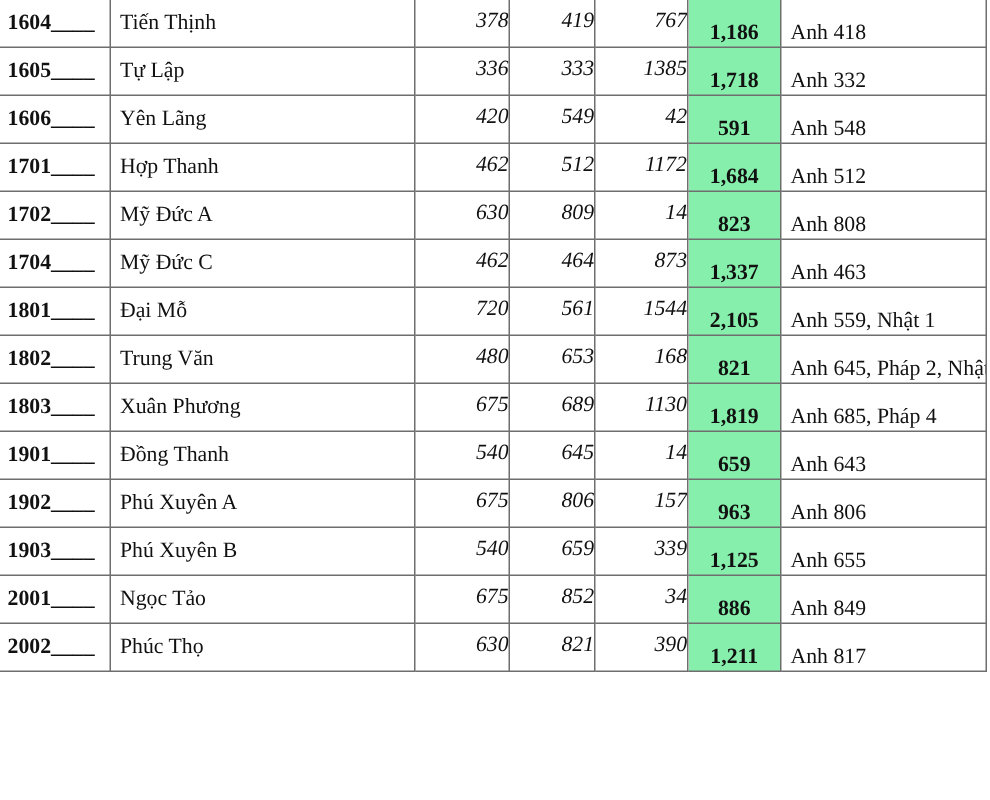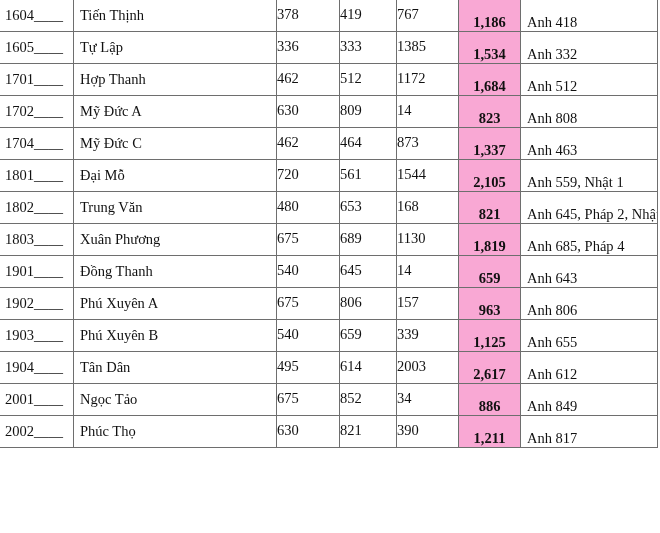--- a/index.html
+++ b/index.html
@@ -27,36 +27,37 @@
       border: 1px solid #6e6e6e;
       height: 32px;
       padding: 0;
       font-size: 14.5px;
       line-height: 15px;
       box-sizing: border-box;
       overflow: hidden;
       white-space: nowrap;
     }
     td.code {
-      font-weight: normal;
+      font-weight: bold;
       padding-left: 5px !important;
       vertical-align: middle;
     }
     td.name {
       padding-left: 6px !important;
       vertical-align: middle;
       margin-top: 20px;
     }
     td.num {
-      text-align: left;
+      text-align: right;
       vertical-align: top;
       padding-top: 7px !important;
+      font-style: italic;
     }
     td.total {
-      background: #f9a8d4;
+      background: #86efac;
       text-align: center;
       vertical-align: bottom;
       font-weight: bold;
       padding-bottom: 1px !important;
     }
     td.note {
       vertical-align: bottom;
       padding-left: 6px !important;
       padding-bottom: 1px !important;
       white-space: normal;
@@ -85,22 +86,31 @@
         <td class="num">767</td>
         <td class="total">1,186</td>
         <td class="note">Anh 418</td>
       </tr>
       <tr>
         <td class="code">1605____</td>
         <td class="name">Tự Lập</td>
         <td class="num">336</td>
         <td class="num">333</td>
         <td class="num">1385</td>
-        <td class="total">1,534</td>
+        <td class="total">1,718</td>
         <td class="note">Anh 332</td>
+      </tr>
+      <tr>
+        <td class="code">1606____</td>
+        <td class="name">Yên Lãng</td>
+        <td class="num">420</td>
+        <td class="num">549</td>
+        <td class="num">42</td>
+        <td class="total">591</td>
+        <td class="note">Anh 548</td>
       </tr>
       <tr>
         <td class="code">1701____</td>
         <td class="name">Hợp Thanh</td>
         <td class="num">462</td>
         <td class="num">512</td>
         <td class="num">1172</td>
         <td class="total">1,684</td>
         <td class="note">Anh 512</td>
       </tr>
@@ -170,29 +180,20 @@
       <tr>
         <td class="code">1903____</td>
         <td class="name">Phú Xuyên B</td>
         <td class="num">540</td>
         <td class="num">659</td>
         <td class="num">339</td>
         <td class="total">1,125</td>
         <td class="note">Anh 655</td>
       </tr>
       <tr>
-        <td class="code">1904____</td>
-        <td class="name">Tân Dân</td>
-        <td class="num">495</td>
-        <td class="num">614</td>
-        <td class="num">2003</td>
-        <td class="total">2,617</td>
-        <td class="note">Anh 612</td>
-      </tr>
-      <tr>
         <td class="code">2001____</td>
         <td class="name">Ngọc Tảo</td>
         <td class="num">675</td>
         <td class="num">852</td>
         <td class="num">34</td>
         <td class="total">886</td>
         <td class="note">Anh 849</td>
       </tr>
       <tr>
         <td class="code">2002____</td>

